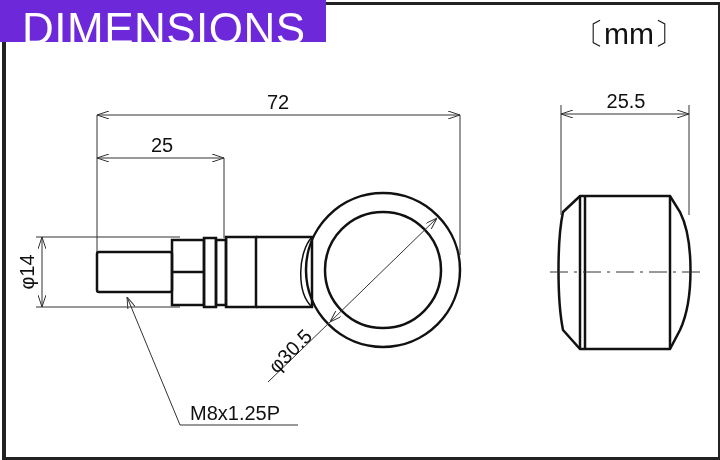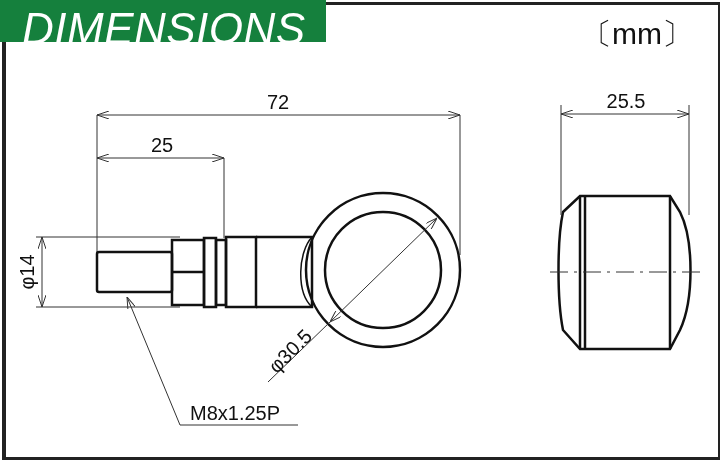--- a/index.html
+++ b/index.html
@@ -1,20 +1,20 @@
 <!DOCTYPE html>
 <html><head>
 <meta charset="utf-8">
 <style>
   html, body { margin:0; padding:0; background:#ffffff; }
   .page { position:relative; width:720px; height:460px; background:#fff; overflow:hidden; }
   .frame { position:absolute; left:2px; top:2px; width:712px; height:452px; border:4px solid #222; border-top:3px solid #222; box-sizing:content-box; }
-  .title-bar { position:absolute; left:0; top:0; width:326px; height:42px; background:#15803d;font-style:italic; }
+  .title-bar { position:absolute; left:0; top:0; width:326px; height:42px; background:#6d28d9; }
   .title-text { position:absolute; left:22px; top:4px; font-family:"Liberation Sans", sans-serif; font-size:44px; color:#fff; letter-spacing:0.5px; line-height:50px; }
-  .unit-label { position:absolute; right:28px; top:14px; font-family:"Liberation Sans", sans-serif; font-size:30px; color:#111; }
+  .unit-label { position:absolute; right:36px; top:14px; font-family:"Liberation Sans", sans-serif; font-size:30px; color:#111; }
   svg.drawing { position:absolute; left:0; top:0; }
   .dim-text { font-family:"Liberation Sans", sans-serif; font-size:20px; fill:#111; }
 </style>
 </head>
 <body>
 
 <div class="page">
   <div class="frame"></div>
   <div class="title-bar">
     <span class="title-text">DIMENSIONS</span>

